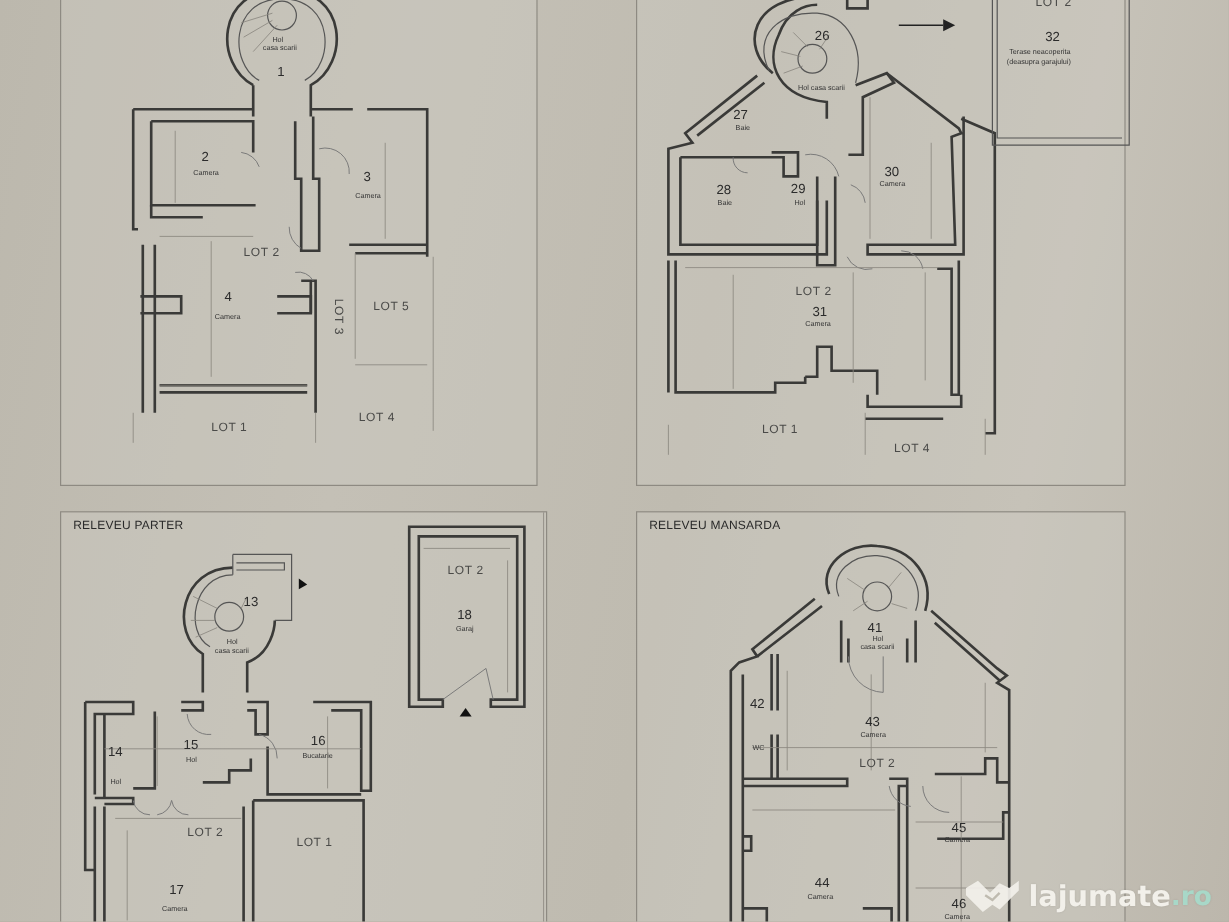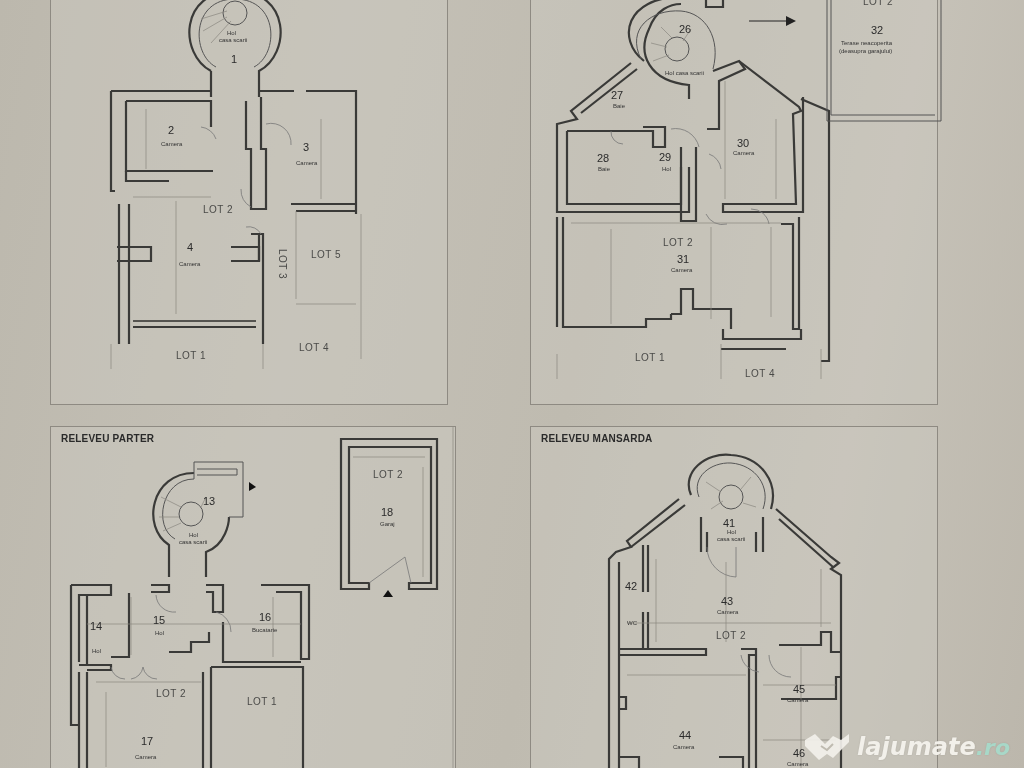--- a/index.html
+++ b/index.html
@@ -13,38 +13,37 @@
     position: absolute; inset: 0;
     background: linear-gradient(100deg, #bcb8ad 0%, #c4c0b6 30%, #bfbbb0 55%, #c6c2b8 80%, #bcb7ac 100%);
   }
   .sheet {
     position: absolute;
     border: 1px solid #8e8a82;
     background: rgba(205,201,192,0.45);
   }
   .sheet-title {
     position: absolute; left: 10px; top: 6px;
-    font-size: 10px; font-weight: bold; color: #2a2a2a;
+    font-size: 10px; font-weight: normal; color: #2a2a2a;
     letter-spacing: 0.2px;
   }
   svg { position: absolute; left: 0; top: 0; overflow: visible; }
   .wall { fill: none; stroke: #3a3a38; stroke-width: 2.2; }
   .wall-thin { fill: none; stroke: #555; stroke-width: 1; }
   .dim { fill: none; stroke: #8a877f; stroke-width: 0.7; }
   .door { fill: none; stroke: #777; stroke-width: 0.8; }
   .lbl-num { font-size: 11px; fill: #2b2b2b; font-family: "Liberation Sans", sans-serif; }
   .lbl-name { font-size: 6px; fill: #333; font-family: "Liberation Sans", sans-serif; }
   .lbl-lot { font-size: 10px; fill: #4a4a48; font-family: "Liberation Sans", sans-serif; letter-spacing: 0.5px; }
   .watermark {
     position: absolute; right: 14px; bottom: 6px;
     display: flex; align-items: center; gap: 6px;
     color: #f2f0ea; font-weight: bold; font-size: 24px;
     font-family: "DejaVu Sans", sans-serif;
     text-shadow: 0 0 2px rgba(0,0,0,0.1);
-    font-style: italic;
   }
   .watermark .tld { color: #a8d8c8; font-size: 22px; font-weight: bold; }
   .wm-logo { width: 48px; height: 30px; }
 </style>
 </head>
 <body>
 
 <div class="paper"></div>
 
 <div class="sheet" style="left:50px; top:-2px; width:396px; height:405px;">

